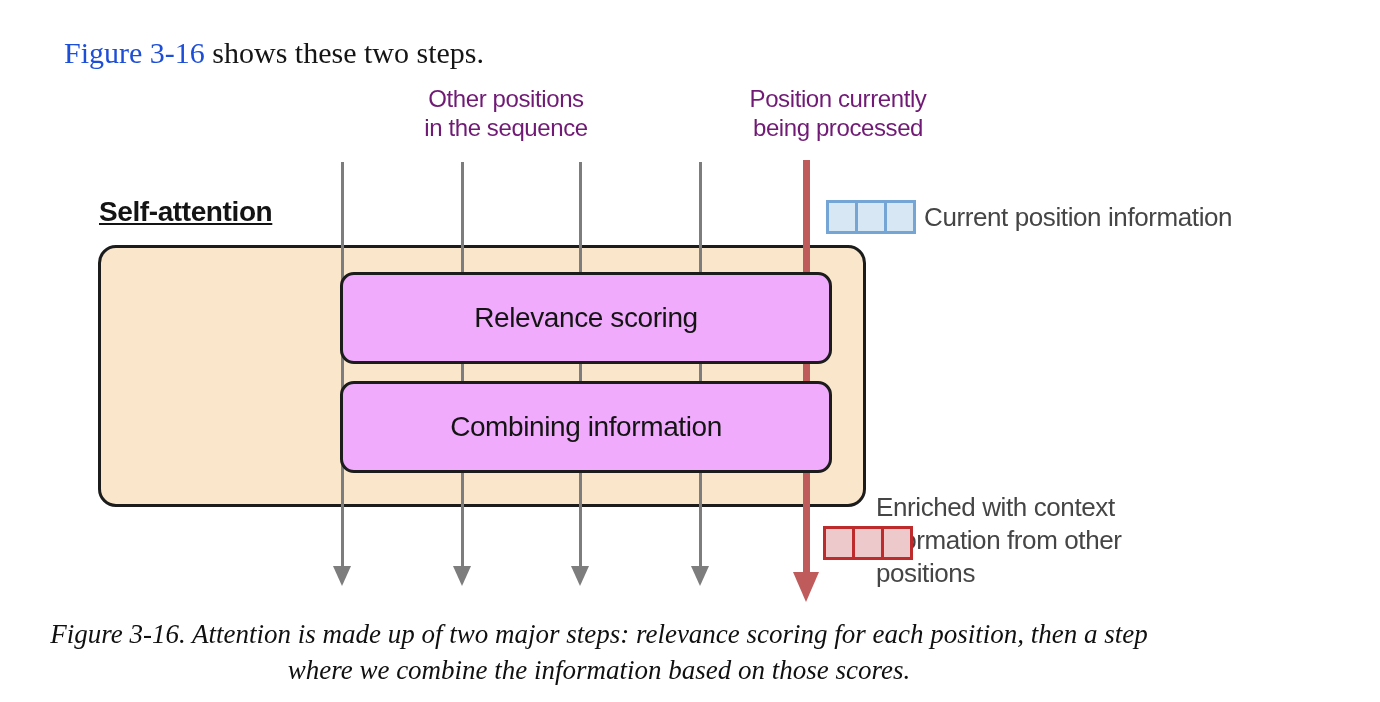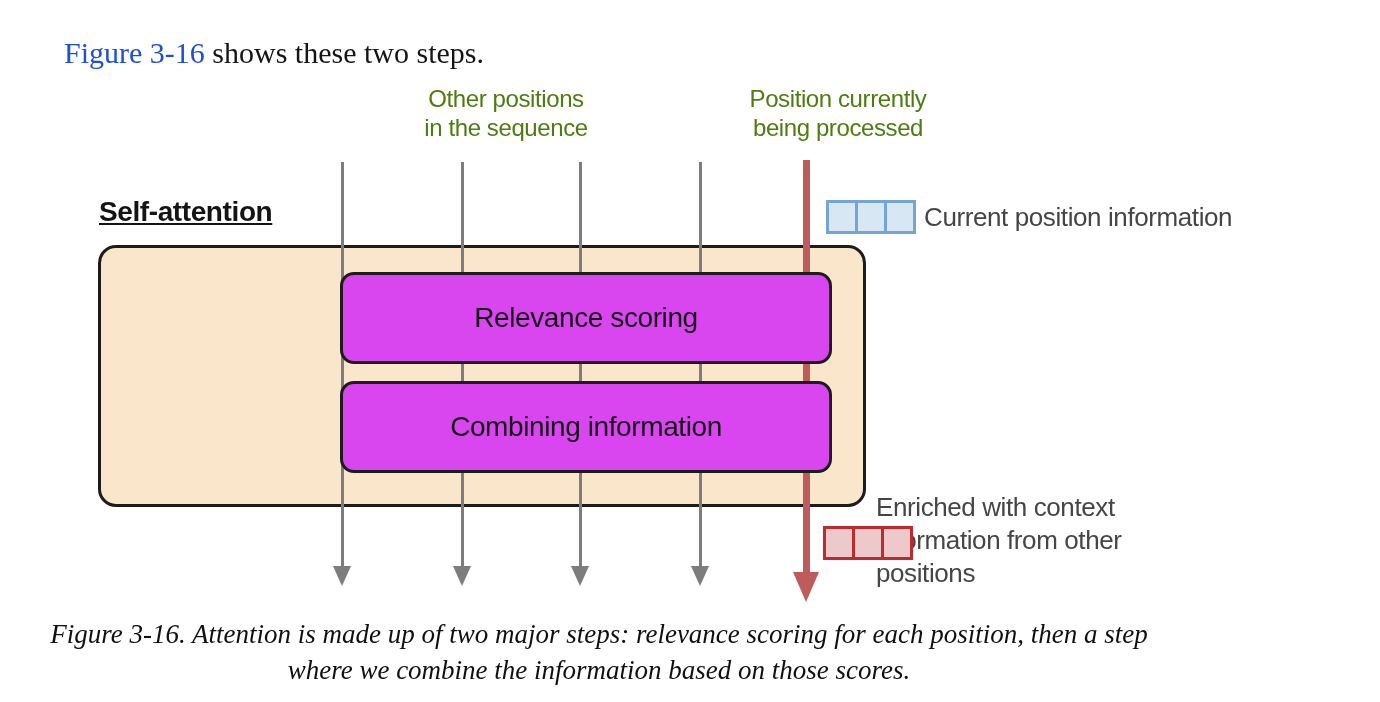--- a/index.html
+++ b/index.html
@@ -12,21 +12,21 @@
   .preline{white-space:pre-line;}
 
   
   .intro{left:64px;top:6px;font-size:30px;color:#151515;}
   .fig-link{color:#1d4ed8;}
 
   
   .top-label{
     top:84px;transform:translateX(-50%);
     font-size:24px;line-height:29px;text-align:center;
-    color:#4d7c0f;letter-spacing:-0.4px;font-weight:500;
+    color:#701a75;letter-spacing:-0.4px;font-weight:500;
   }
 
   
   .sa-label{left:99px;top:196px;font-size:28px;font-weight:bold;color:#141414;letter-spacing:-0.4px;text-decoration:underline;}
   .sa-box{
     left:98px;top:245px;width:768px;height:262px;
     background:#F9E6CB;border:3.5px solid #1c1c1c;border-radius:18px;
     box-sizing:border-box;z-index:1;
   }
 
@@ -40,21 +40,21 @@
   .vline.red{width:7px;top:160px;height:412px;background:#C05B5B;}
   .vhead.red{
     top:572px;
     border-left:13px solid transparent;border-right:13px solid transparent;
     border-top:30px solid #C05B5B;
   }
 
   
   .step-box{
     left:340px;width:492px;height:92px;
-    background:#d946ef;border:3.5px solid #1c1c1c;border-radius:14px;
+    background:#f0abfc;border:3.5px solid #1c1c1c;border-radius:14px;
     box-sizing:border-box;z-index:3;
     display:flex;align-items:center;justify-content:center;
     font-size:28px;color:#141414;letter-spacing:-0.4px;font-weight:500;
   }
   .step1{top:272px;}
   .step2{top:381px;}
 
   
   .cells{display:flex;z-index:4;}
   .cell{width:26px;height:28px;box-sizing:content-box;}

